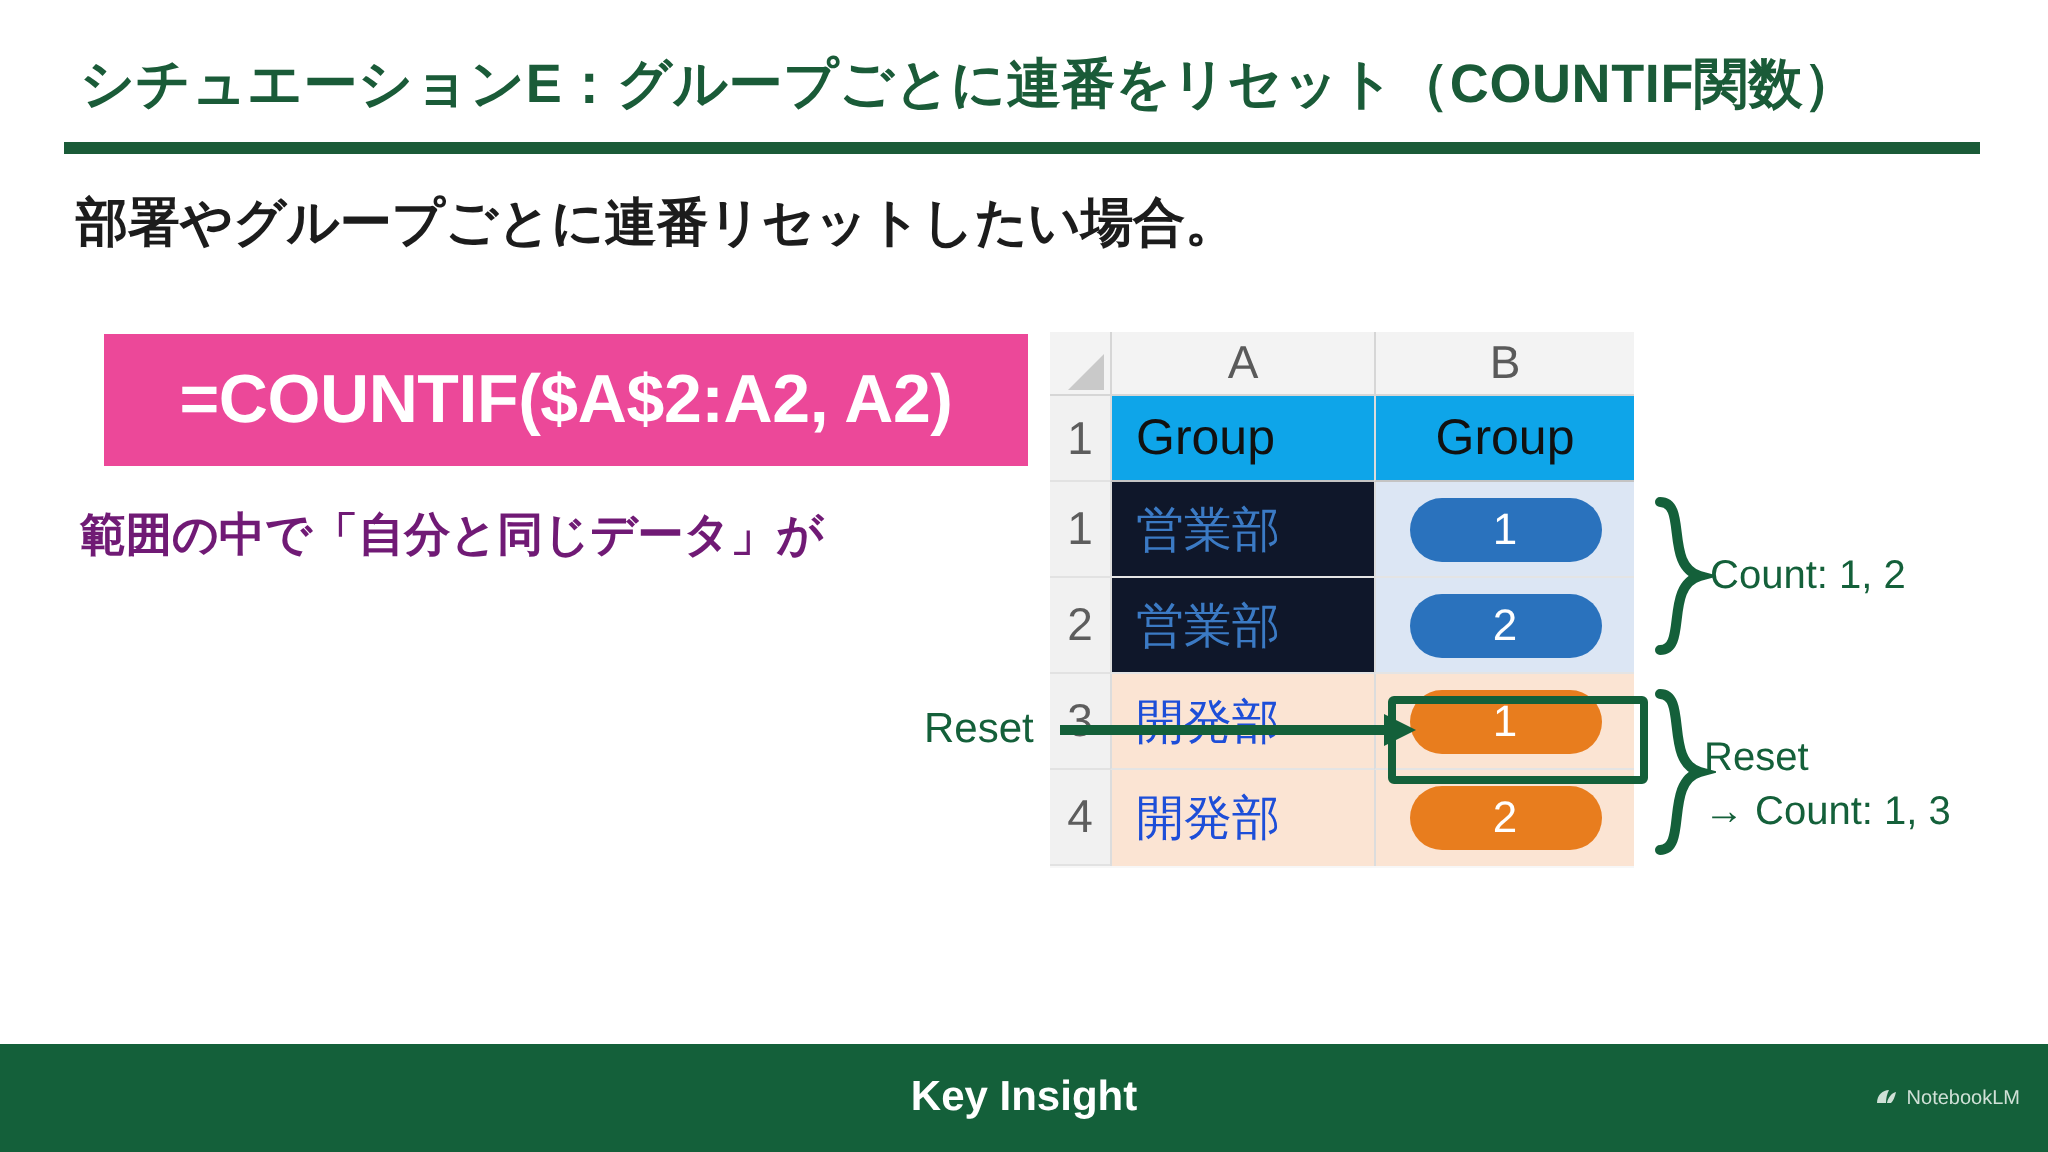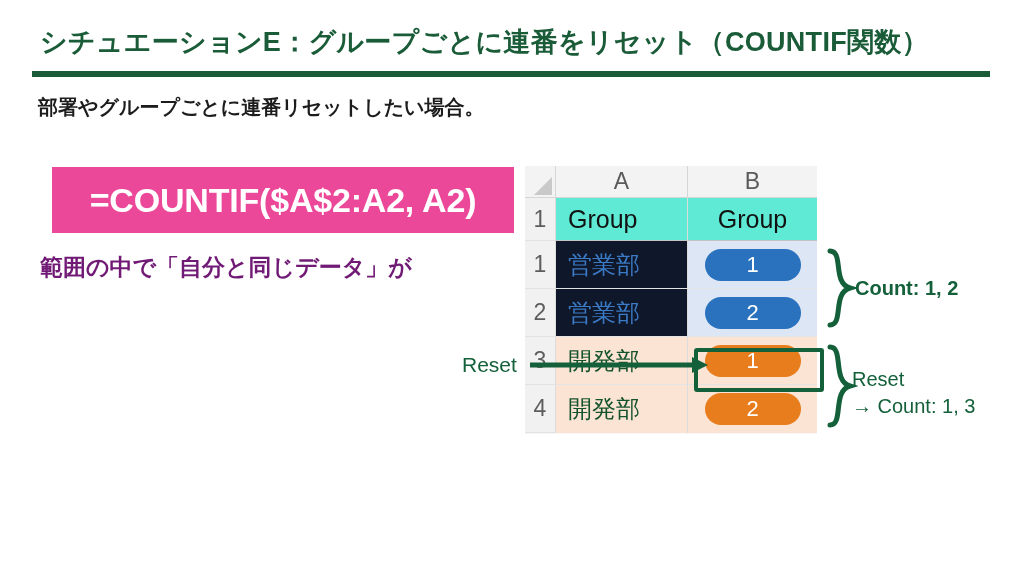--- a/index.html
+++ b/index.html
@@ -18,21 +18,21 @@
     letter-spacing: 0.3px; white-space: nowrap;
   }
   .title-rule {
     position: absolute; left: 32px; top: 71px;
     width: 958px; height: 6px; background: #1a5b38;
   }
 
   
   .subtitle {
     position: absolute; left: 38px; top: 94px;
-    font-size: 20px; font-weight: 700; color: #1c1c1c;
+    font-size: 26px; font-weight: 700; color: #1c1c1c;
     white-space: nowrap;
   }
 
   
   .formula-box {
     position: absolute; left: 52px; top: 167px;
     width: 462px; height: 66px;
     background: #ec4899;
     display: flex; align-items: center; justify-content: center;
   }
@@ -85,26 +85,26 @@
   }
   .cell {
     display: flex; align-items: center;
     border-bottom: 1px solid #e4e4e4;
     border-left: 1px solid #dcdcdc;
     padding-left: 12px;
     font-size: 24px;
   }
   .cell.center { justify-content: center; padding-left: 0; }
   .cell.hdr {
-    background: #5eead4; color: #111111; font-size: 25px;
+    background: #0ea5e9; color: #111111; font-size: 25px;
     border-bottom: 1px solid #c4c4c4;
   }
   .cell.blue  { background: #0f172a; color: #3b7ac4; }
   .cell.blue2 { background: #dce6f4; }
-  .cell.orng  { background: #fbe4d3; color: #14532d; }
+  .cell.orng  { background: #fbe4d3; color: #1d4ed8; }
   .cell.orng2 { background: #fbe4d3; }
   .cell.row-last { border-bottom: none; }
 
   .pill {
     display: inline-flex; align-items: center; justify-content: center;
     width: 96px; height: 32px; border-radius: 17px;
     color: #ffffff; font-size: 22px; font-weight: 400;
   }
   .pill.b { background: #2a72bd; }
   .pill.o { background: #e87d1e; }
@@ -123,21 +123,21 @@
     font-size: 21px; color: #14603a;
   }
   .reset-arrow { position: absolute; left: 530px; top: 355px; }
 
   
   .brace { position: absolute; }
   .ann {
     position: absolute; font-size: 20px; color: #14603a;
     line-height: 1.35; white-space: nowrap;
   }
-  .ann1 { left: 855px; top: 275px; font-weight: bold; }
+  .ann1 { left: 855px; top: 275px; }
   .ann2 { left: 852px; top: 366px; }
 
   
   .footer {
     position: absolute; left: 0; bottom: 0;
     width: 1024px; height: 54px; background: #14603a;
     display: flex; align-items: center; justify-content: center;
   }
   .footer-text { font-size: 21px; font-weight: 700; color: #ffffff; }
   .watermark {
@@ -216,14 +216,23 @@
   <svg class="brace" style="left:824px; top:344px;" width="34" height="84" viewBox="0 0 34 84">
     <path d="M6 3 C20 3, 8 37, 26 42 C8 47, 20 81, 6 81" fill="none" stroke="#14603a" stroke-width="5" stroke-linecap="round"></path>
   </svg>
 
   <div class="ann ann1">Count: 1, 2</div>
   <div class="ann ann2">
     <div>Reset</div>
     <div>→ Count: 1, 3</div>
   </div>
 
+  <div class="footer">
+    <span class="footer-text">Key Insight</span>
+    <span class="watermark">
+      <svg width="12" height="12" viewBox="0 0 24 24">
+        <path d="M3 17 C3 9, 9 4, 15 4 C13 8, 12 12, 12 17 Z M13 17 C14 11, 18 7, 22 6 C21 11, 19 15, 17 17 Z" fill="#cfe0d6"></path>
+      </svg>
+      <span>NotebookLM</span>
+    </span>
+  </div>
 
 </div>
 
 </body></html>

